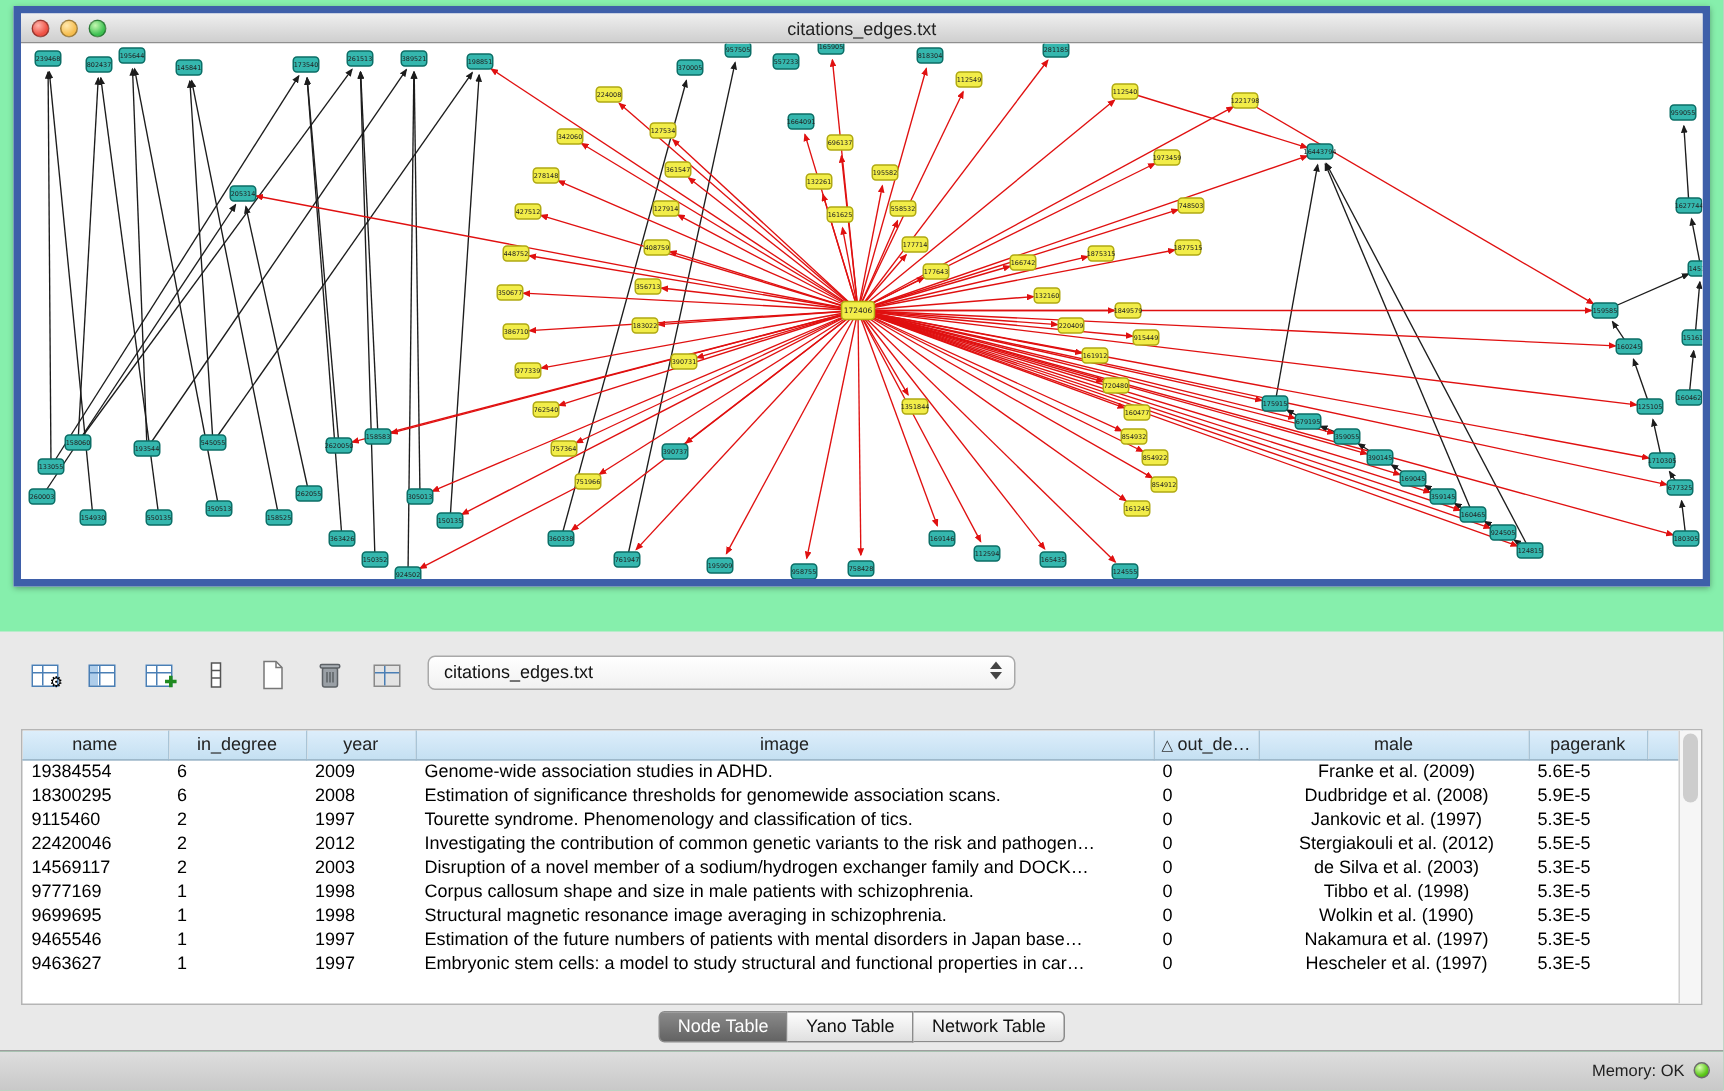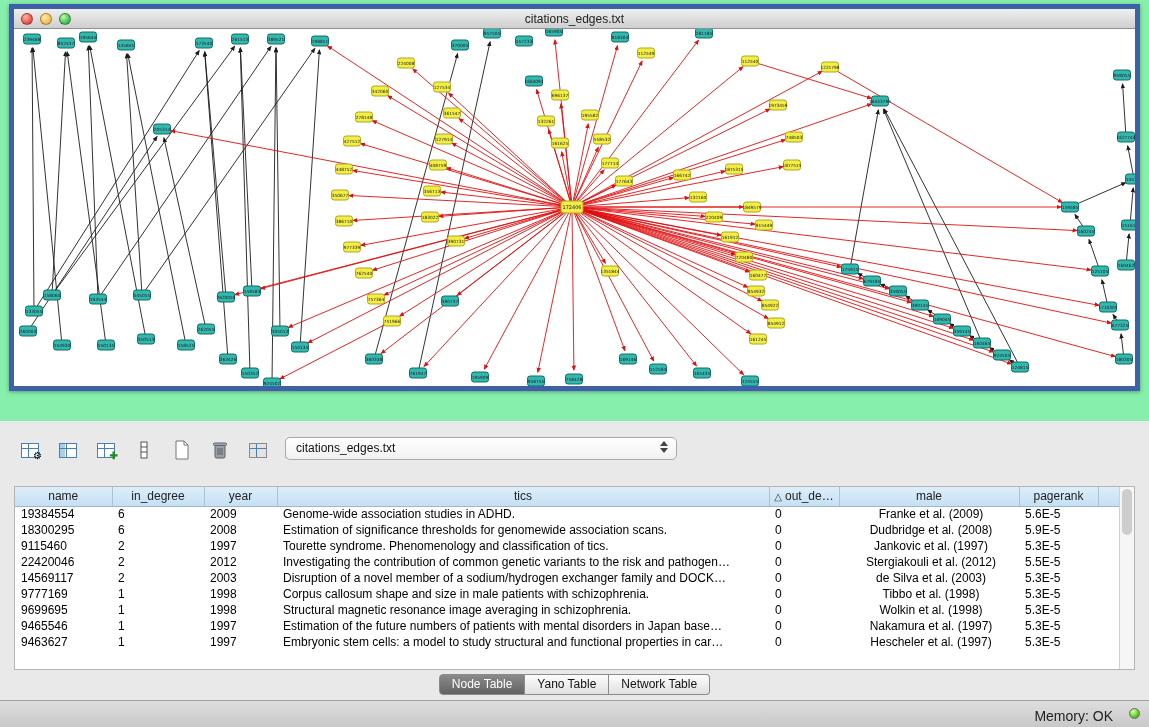--- a/index.html
+++ b/index.html
@@ -92,21 +92,21 @@
     background:linear-gradient(#fdfdfd,#e0e0e0); color:#111;
   }
   .tab:first-child { border-left:1px solid #8b8b8b; border-radius:4px 0 0 4px; }
   .tab:last-child { border-radius:0 4px 4px 0; }
   .tab.selected { background:linear-gradient(#8a8a8a,#636363); color:#fff; }
 
   .footer {
     position:absolute; left:0; top:700px; width:1149px; height:27px;
     background:linear-gradient(#dedede,#c8c8c8); border-top:1px solid #9e9e9e;
   }
-  .mem { position:absolute; right:36px; top:7px; font-size:14px; color:#222; }
+  .mem { position:absolute; right:26px; top:7px; font-size:11px; color:#222; }
   .mem-dot {
     position:absolute; right:9px; top:7px; width:11px; height:11px; border-radius:50%;
     background:radial-gradient(circle at 35% 30%, #dcffb6, #5ec91c 60%, #3f9a10);
     border:1px solid #6c6c6c;
   }
 
   
   .mini-table { width:18px; height:15px; border:1px solid #4a7fb5; background:#fff; position:relative; }
   .mini-table:before { content:""; position:absolute; left:0; right:0; top:4px; border-top:1px solid #4a7fb5; }
   .mini-table:after  { content:""; position:absolute; top:0; bottom:0; left:6px; border-left:1px solid #4a7fb5; }
@@ -774,21 +774,21 @@
             <col style="width: 70px;">
             <col style="width: 180px;">
             <col style="width: 79px;">
             <col style="width: 23px;">
           </colgroup>
         <thead>
             <tr id="thead-row">
               <th>name</th>
               <th>in_degree</th>
               <th>year</th>
-              <th>tics</th>
+              <th>image</th>
               <th><span class="sort-tri">△</span>out_de…</th>
               <th>male</th>
               <th>pagerank</th>
               <th></th>
             </tr>
           </thead>
         <tbody id="tbody">
             <tr>
               <td class="c0">19384554</td>
               <td class="c1">6</td>
@@ -848,21 +848,21 @@
               <td class="c5">Tibbo et al. (1998)</td>
               <td class="c6">5.3E-5</td>
               <td></td>
             </tr>
             <tr>
               <td class="c0">9699695</td>
               <td class="c1">1</td>
               <td class="c2">1998</td>
               <td class="c3">Structural magnetic resonance image averaging in schizophrenia.</td>
               <td class="c4">0</td>
-              <td class="c5">Wolkin et al. (1998)</td>
+              <td class="c5">Wolkin et al. (1990)</td>
               <td class="c6">5.3E-5</td>
               <td></td>
             </tr>
             <tr>
               <td class="c0">9465546</td>
               <td class="c1">1</td>
               <td class="c2">1997</td>
               <td class="c3">Estimation of the future numbers of patients with mental disorders in Japan base…</td>
               <td class="c4">0</td>
               <td class="c5">Nakamura et al. (1997)</td>

